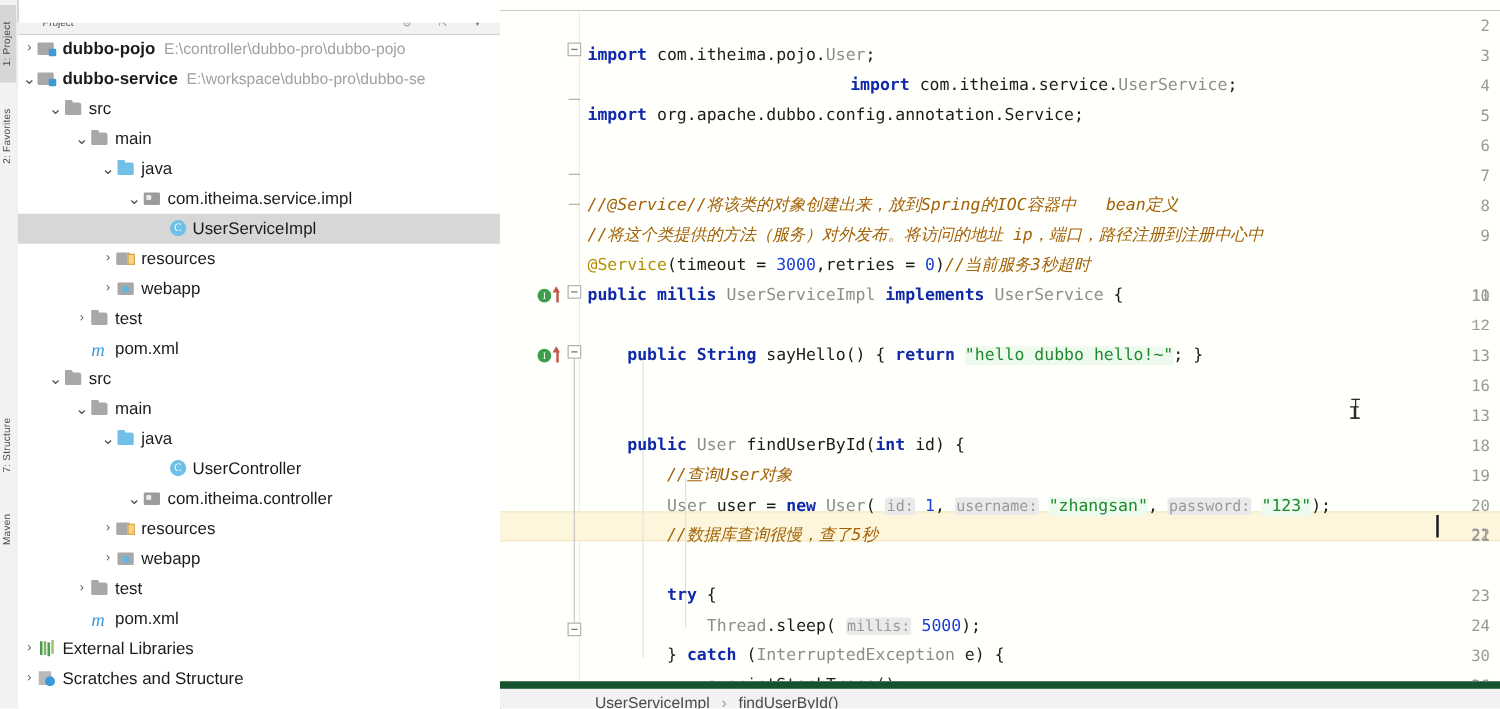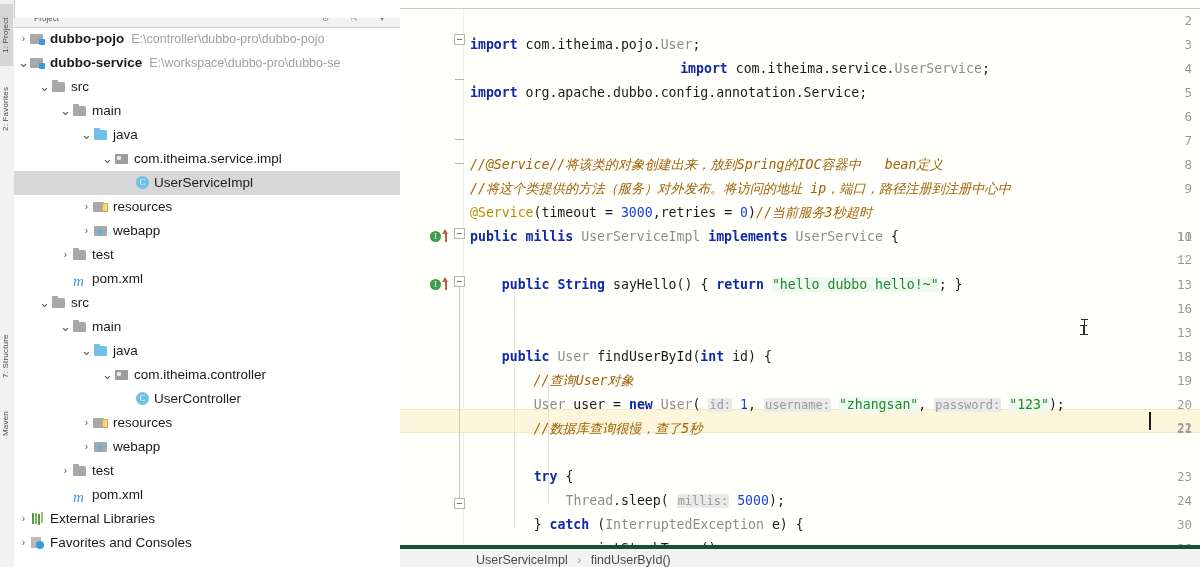--- a/index.html
+++ b/index.html
@@ -250,21 +250,21 @@
   }
   .mousecaret::before,.mousecaret::after{
     content:"";position:absolute;left:-3px;width:7px;height:1px;background:#2b2b2b;
   }
   .mousecaret::before{top:0;}
   .mousecaret::after{bottom:0;}
 
   
   .breadcrumbs{
     position:absolute;left:0;bottom:0;right:0;height:22px;line-height:22px;
-    background:#f2f2f2;border-top:4px solid #14532d;
+    background:#f2f2f2;border-top:6px solid #14532d;
     font-size:12.5px;color:#4a4a4a;padding-left:76px;box-sizing:border-box;
     white-space:nowrap;
     margin-top:36px;
   }
   .crumb-sep{color:#9a9a9a;margin:0 6px;}
 
   
   .topline{position:absolute;left:0;top:8px;right:0;height:1px;background:#c9c9c9;}
 </style>
 </head>
@@ -292,28 +292,28 @@
         <div class="row"><span class="arrow" style="margin-left: 66px; font-size: 13px; line-height: 18px;">⌄</span><span class="ico folder blue"></span><span class="nm">java</span></div>
         <div class="row"><span class="arrow" style="margin-left: 87px; font-size: 13px; line-height: 18px;">⌄</span><span class="ico pkg"></span><span class="nm">com.itheima.service.impl</span></div>
         <div class="row selected"><span class="arrow none" style="margin-left: 108px;"></span><span class="ico cls"></span><span class="nm">UserServiceImpl</span></div>
         <div class="row"><span class="arrow" style="margin-left: 66px;">›</span><span class="ico res"></span><span class="nm">resources</span></div>
         <div class="row"><span class="arrow" style="margin-left: 66px;">›</span><span class="ico web"></span><span class="nm">webapp</span></div>
         <div class="row"><span class="arrow" style="margin-left: 45px;">›</span><span class="ico folder"></span><span class="nm">test</span></div>
         <div class="row"><span class="arrow none" style="margin-left: 45px;"></span><span class="ico maven"></span><span class="nm">pom.xml</span></div>
         <div class="row"><span class="arrow" style="margin-left: 24px; font-size: 13px; line-height: 18px;">⌄</span><span class="ico folder"></span><span class="nm">src</span></div>
         <div class="row"><span class="arrow" style="margin-left: 45px; font-size: 13px; line-height: 18px;">⌄</span><span class="ico folder"></span><span class="nm">main</span></div>
         <div class="row"><span class="arrow" style="margin-left: 66px; font-size: 13px; line-height: 18px;">⌄</span><span class="ico folder blue"></span><span class="nm">java</span></div>
+        <div class="row"><span class="arrow none" style="margin-left: 108px;"></span><span class="ico cls"></span><span class="nm">UserController</span></div>
         <div class="row"><span class="arrow" style="margin-left: 87px; font-size: 13px; line-height: 18px;">⌄</span><span class="ico pkg"></span><span class="nm">com.itheima.controller</span></div>
-        <div class="row"><span class="arrow none" style="margin-left: 108px;"></span><span class="ico cls"></span><span class="nm">UserController</span></div>
         <div class="row"><span class="arrow" style="margin-left: 66px;">›</span><span class="ico res"></span><span class="nm">resources</span></div>
         <div class="row"><span class="arrow" style="margin-left: 66px;">›</span><span class="ico web"></span><span class="nm">webapp</span></div>
         <div class="row"><span class="arrow" style="margin-left: 45px;">›</span><span class="ico folder"></span><span class="nm">test</span></div>
         <div class="row"><span class="arrow none" style="margin-left: 45px;"></span><span class="ico maven"></span><span class="nm">pom.xml</span></div>
         <div class="row"><span class="arrow" style="margin-left: 3px;">›</span><span class="ico libs"></span><span class="nm">External Libraries</span></div>
-        <div class="row"><span class="arrow" style="margin-left: 3px;">›</span><span class="ico scratch"></span><span class="nm">Favorites and Consoles</span></div>
+        <div class="row"><span class="arrow" style="margin-left: 3px;">›</span><span class="ico scratch"></span><span class="nm">Scratches and Structure</span></div>
       </div>
   </div>
 
   <div class="editor">
 
     <div class="topline"></div>
 
     <div class="codearea">
       <div class="gutter"></div>
       <div class="gutter-sep"></div>

